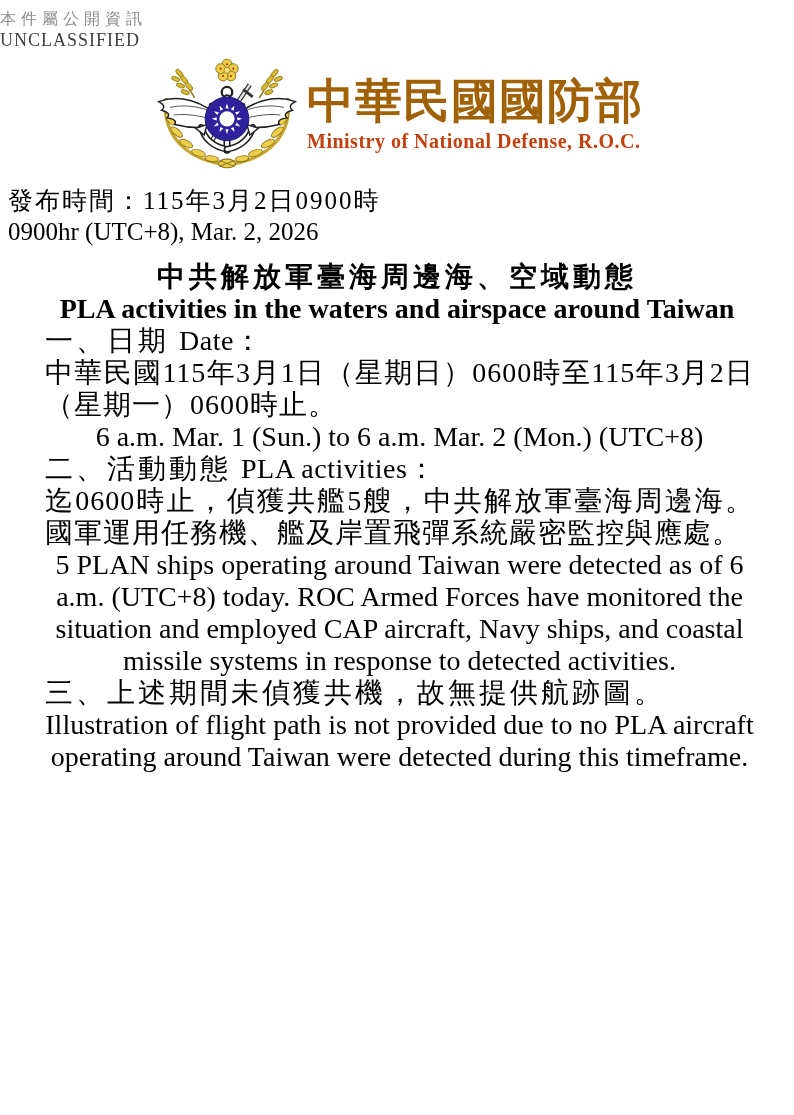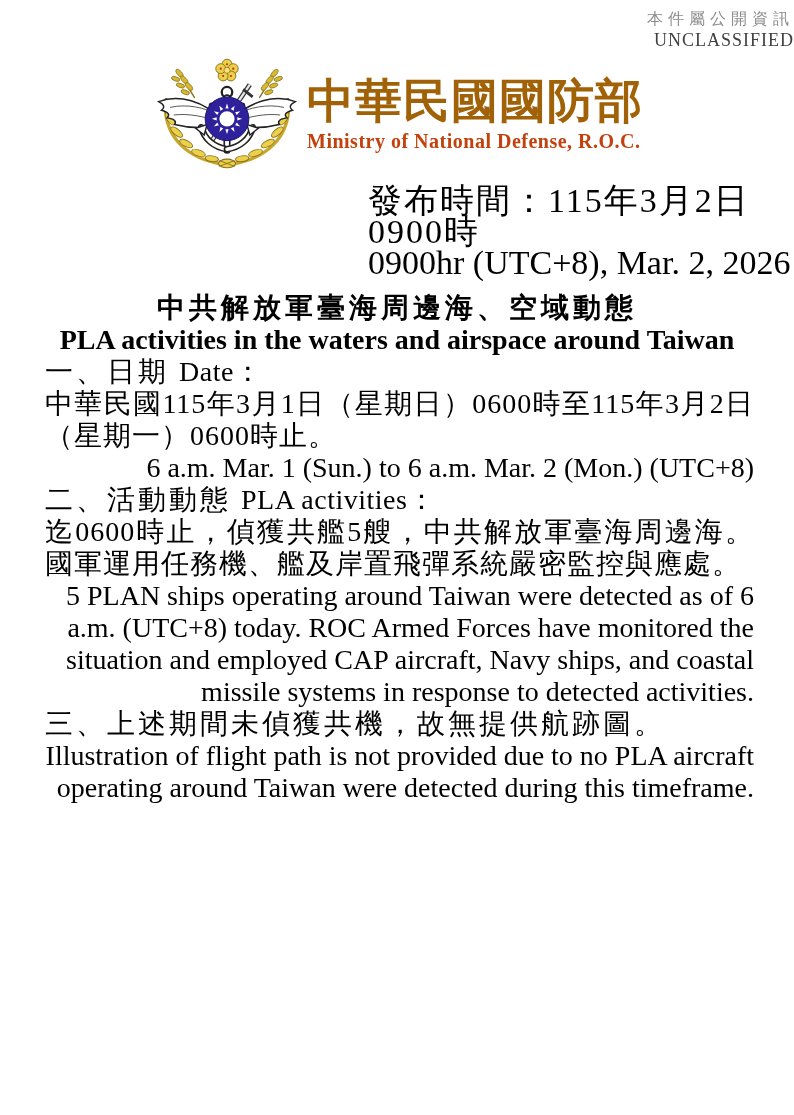--- a/index.html
+++ b/index.html
@@ -6,51 +6,51 @@
   .page{
     position:relative;
     width:794px;height:1115px;
     margin:0 auto;
     background:#ffffff;
     font-family:"Liberation Serif","DejaVu Serif",serif;
     color:#000;
     overflow:hidden;
   }
   
-  .classification{padding-top:9px;text-align:right;line-height:1.2;margin-left:20px;}
+  .classification{padding-top:9px;text-align:left;line-height:1.2;}
   .cls-zh{font-size:16px;letter-spacing:5px;color:#8c8c8c;}
   .cls-en{font-size:18px;letter-spacing:1px;color:#404040;margin-top:2px;}
   
   .masthead{display:flex;justify-content:center;align-items:center;margin-top:6px;height:114px;}
   .emblem{width:152px;height:114px;flex:0 0 auto;}
   .mast-text{margin-left:4px;}
   .ministry-zh{font-size:47px;font-weight:bold;letter-spacing:1px;color:#a16207;line-height:1.1;}
   .ministry-en{font-size:20px;font-weight:bold;color:#c2410c;margin-top:2px;letter-spacing:0.5px;}
   
-  .release{margin-top:13px;padding-left:368px;font-size:34px;line-height:31px;}
+  .release{margin-top:13px;font-size:25px;line-height:31px;margin-left:8px;}
   .release-zh{letter-spacing:2px;}
   
   .doc-title{margin-top:14px;text-align:center;font-weight:bold;line-height:32px;}
   .doc-title-zh{font-size:28px;letter-spacing:4px;}
   .doc-title-en{font-size:28px;}
   
   .content{margin:0 40px 0 45px;font-size:28px;}
   .content h2{margin:0;font-size:28px;font-weight:normal;line-height:32px;letter-spacing:3px;}
   .content h2 .latin{letter-spacing:0.5px;}
   .content p{margin:0;line-height:32px;}
   .mt-h1{margin-top:30px;}
   .mt-p1{margin-top:26px;}
   .mt-p1en{margin-top:30px;}
   .mt-h2{margin-top:30px;}
   .mt-p2{margin-top:30px;}
   .mt-p2en{margin-top:34px;}
   .mt-h3{margin-top:32px;}
   .mt-p3en{margin-top:32px;}
   .zh{text-align:justify;letter-spacing:1px;}
-  .en{text-align:right;}
+  .en{text-align:center;}
 </style>
 </head>
 <body>
 
 <div class="page">
 
   <div class="classification">
     <div class="cls-zh">本件屬公開資訊</div>
     <div class="cls-en">UNCLASSIFIED</div>
   </div>

